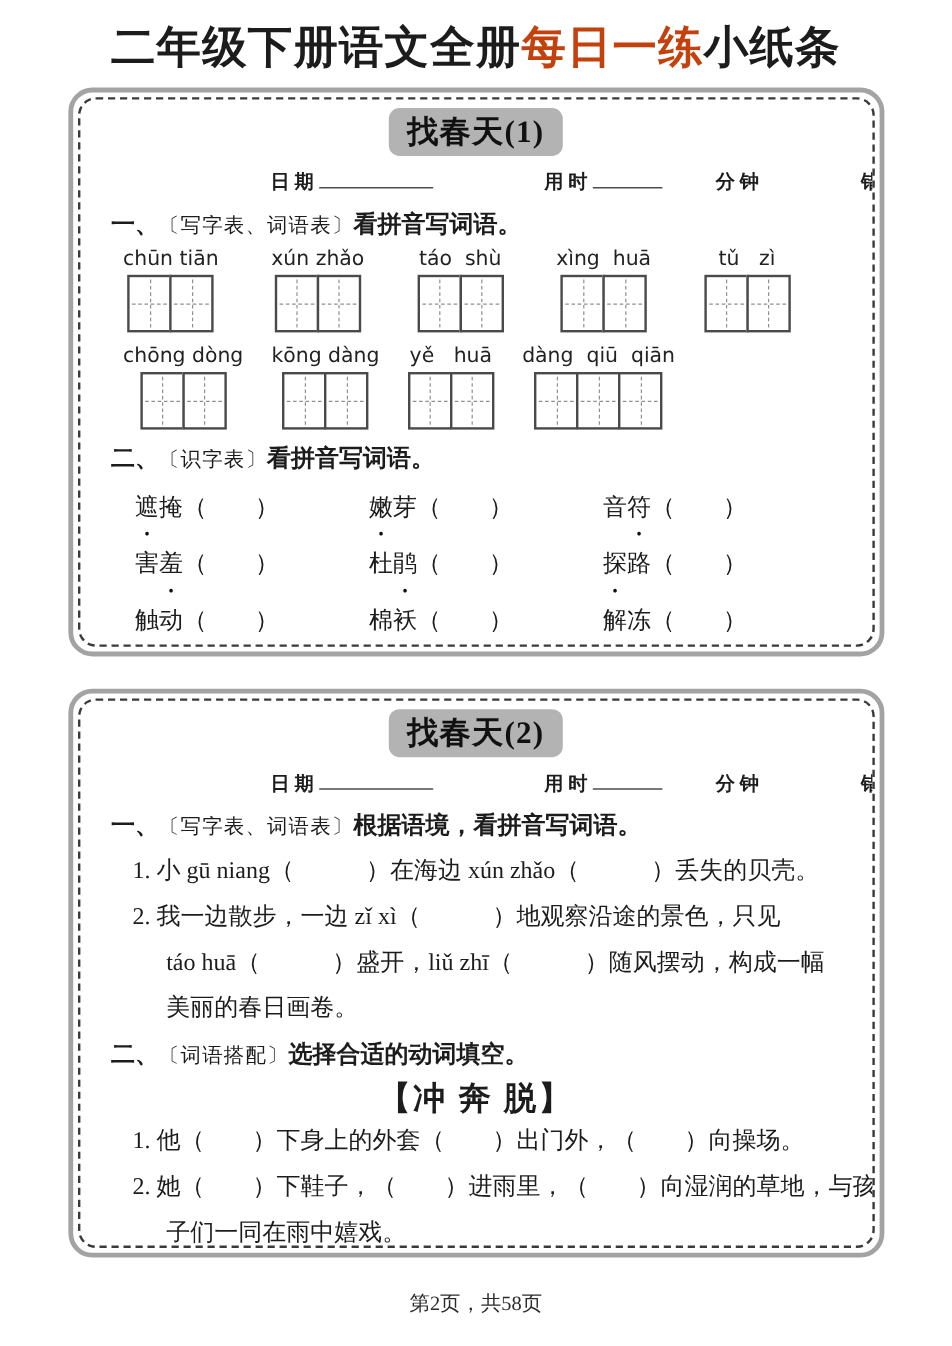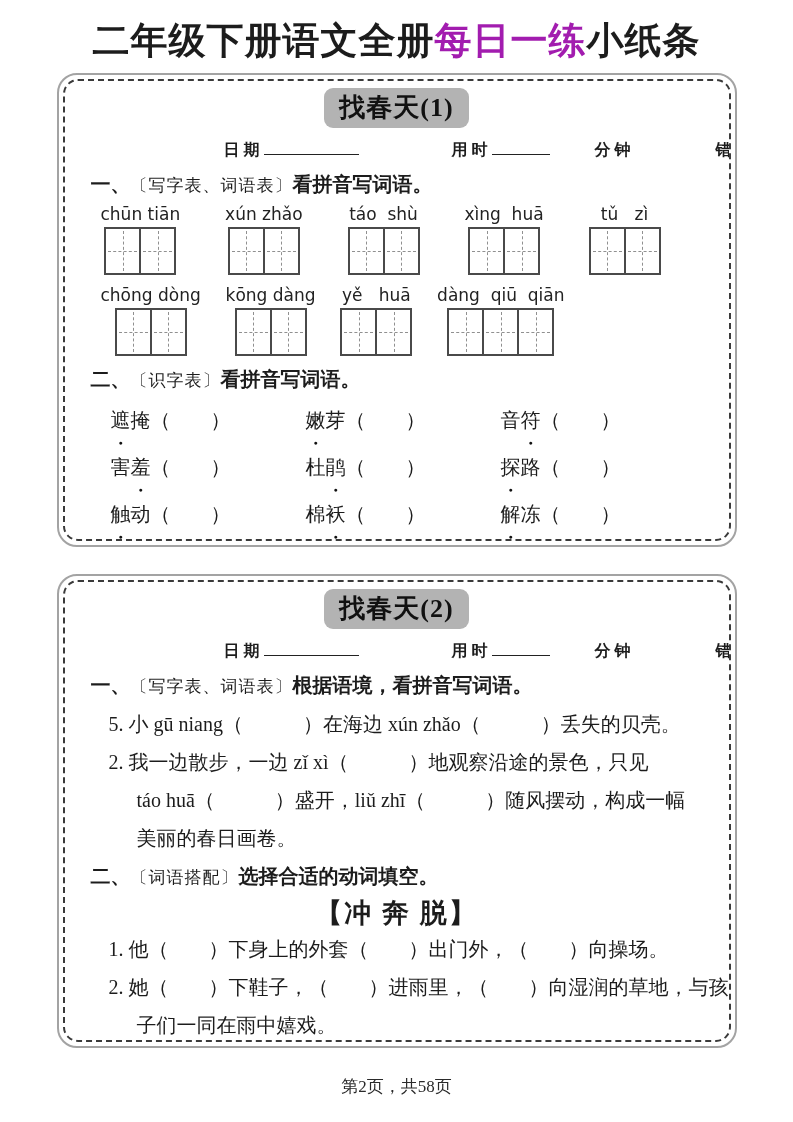--- a/index.html
+++ b/index.html
@@ -6,21 +6,21 @@
   body{width:793px;height:1122px;overflow:hidden;
        font-family:"Liberation Serif","DejaVu Serif",serif;color:#1c1c1c;}
   .page{width:793px;height:1122px;position:relative;}
 
   
   .main-title{margin:20px auto 10px;text-align:center;font-size:37px;font-weight:800;
               letter-spacing:1px;line-height:1.15;}
   .main-title .hl{font-weight:800;}
 
   
-  .card{width:680px;margin:0 auto;border:2px solid #a3a3a3;border-radius:20px;
+  .card{width:680px;margin:0 auto;border:4px solid #a3a3a3;border-radius:20px;
         padding:4px;box-sizing:border-box;height:474px;}
   .card + .card{margin-top:27px;}
   .card-inner{border:2px dashed #3a3a3a;border-radius:15px;height:100%;
               box-sizing:border-box;padding:7px 26px 8px;overflow:hidden;}
 
   .badge{width:fit-content;margin:0 auto 10px;background:#b3b3b3;border-radius:9px;
          padding:2px 15px 3px;font-size:26px;font-weight:700;color:#111;letter-spacing:1px;}
 
   .meta-line{padding-left:88px;font-size:16px;font-weight:600;margin-bottom:10px;white-space:nowrap;}
   .meta-line .lbl{letter-spacing:4px;margin-left:45px;}
@@ -59,21 +59,21 @@
   .word-bank{text-align:center;font-size:27px;font-weight:700;line-height:34px;letter-spacing:2px;}
 
   .page-footer{text-align:center;font-size:17px;margin-top:27px;color:#2a2a2a;}
 </style>
 </head>
 <body>
 
 <div class="page">
 
   <div class="main-title">
-    <span>二年级下册语文全册</span><span class="hl" style="color: #a21caf;">每日一练</span><span>小纸条</span>
+    <span>二年级下册语文全册</span><span class="hl" style="color: #c2410c;">每日一练</span><span>小纸条</span>
   </div>
 
   <section class="card">
     <div class="card-inner">
 
       <div class="badge">找春天(1)</div>
 
       <div class="meta-line">
         <span class="lbl">日期</span><span class="blank b95"></span><span class="lbl">用时</span><span class="blank b58"></span><span class="lbl">分钟</span><span class="gap40"></span><span class="lbl">错误个数</span><span class="blank b55"></span>
       </div>
@@ -183,21 +183,21 @@
 
       <div class="meta-line">
         <span class="lbl">日期</span><span class="blank b95"></span><span class="lbl">用时</span><span class="blank b58"></span><span class="lbl">分钟</span><span class="gap40"></span><span class="lbl">错误个数</span><span class="blank b55"></span>
       </div>
 
       <div class="q-head">
         <span>一、</span><span class="tag">〔写字表、词语表〕</span><span>根据语境，看拼音写词语。</span>
       </div>
 
       <div>
-          <div class="line">5. 小 gū niang（　　　）在海边 xún zhǎo（　　　）丢失的贝壳。</div>
+          <div class="line">1. 小 gū niang（　　　）在海边 xún zhǎo（　　　）丢失的贝壳。</div>
           <div class="line">2. 我一边散步，一边 zǐ xì（　　　）地观察沿途的景色，只见</div>
           <div class="line indent">táo huā（　　　）盛开，liǔ zhī（　　　）随风摆动，构成一幅</div>
           <div class="line indent">美丽的春日画卷。</div>
         </div>
 
       <div class="q-head">
         <span>二、</span><span class="tag">〔词语搭配〕</span><span>选择合适的动词填空。</span>
       </div>
 
       <div class="word-bank">【冲 奔 脱】</div>

